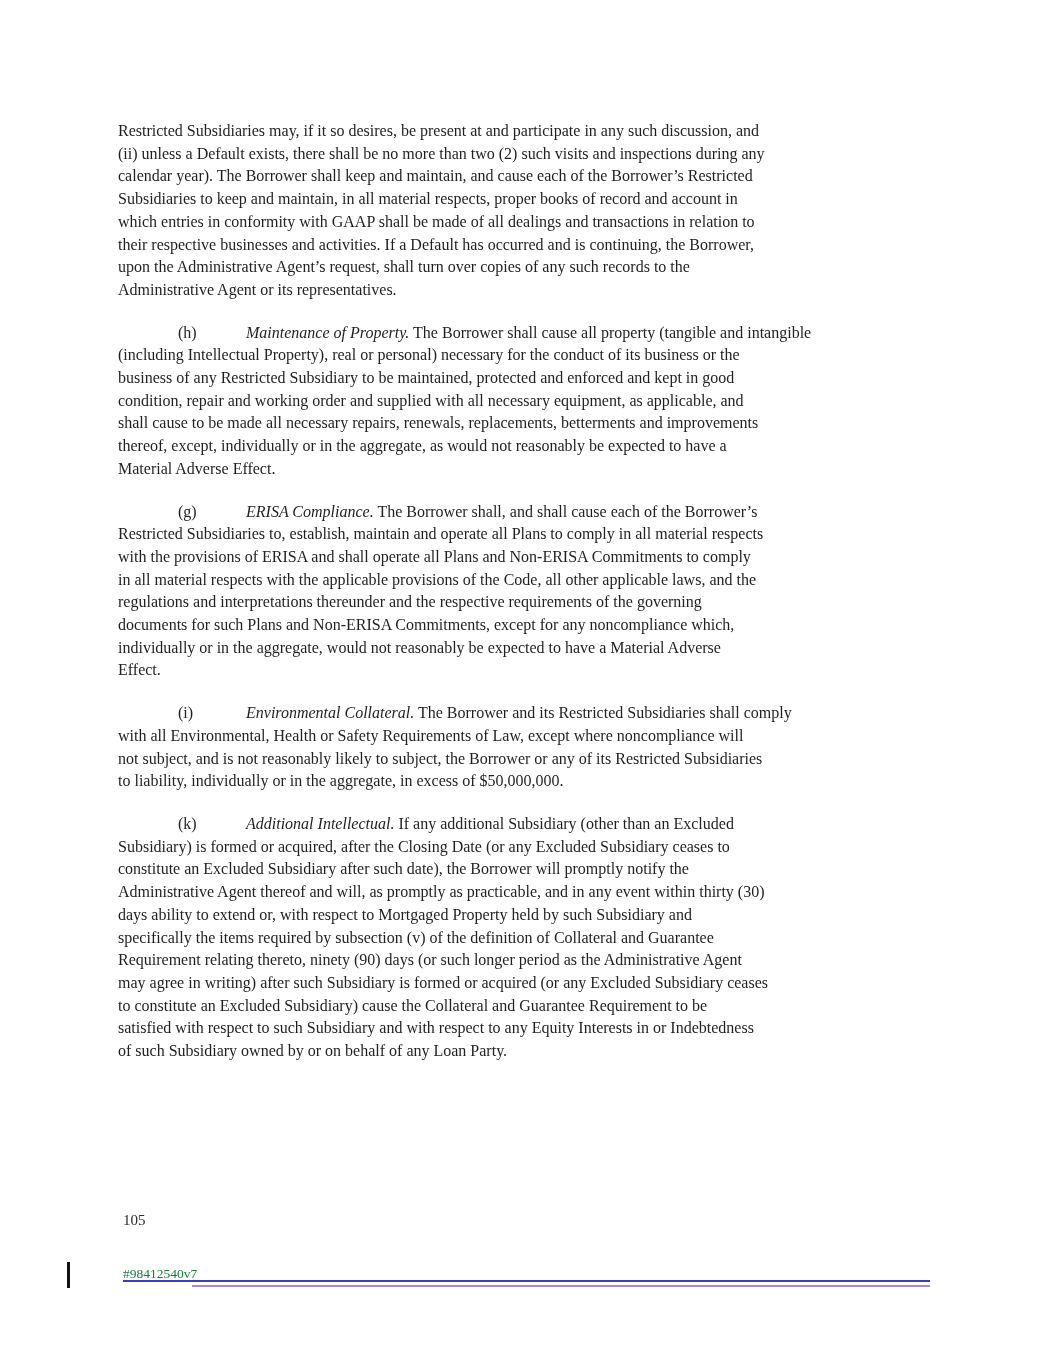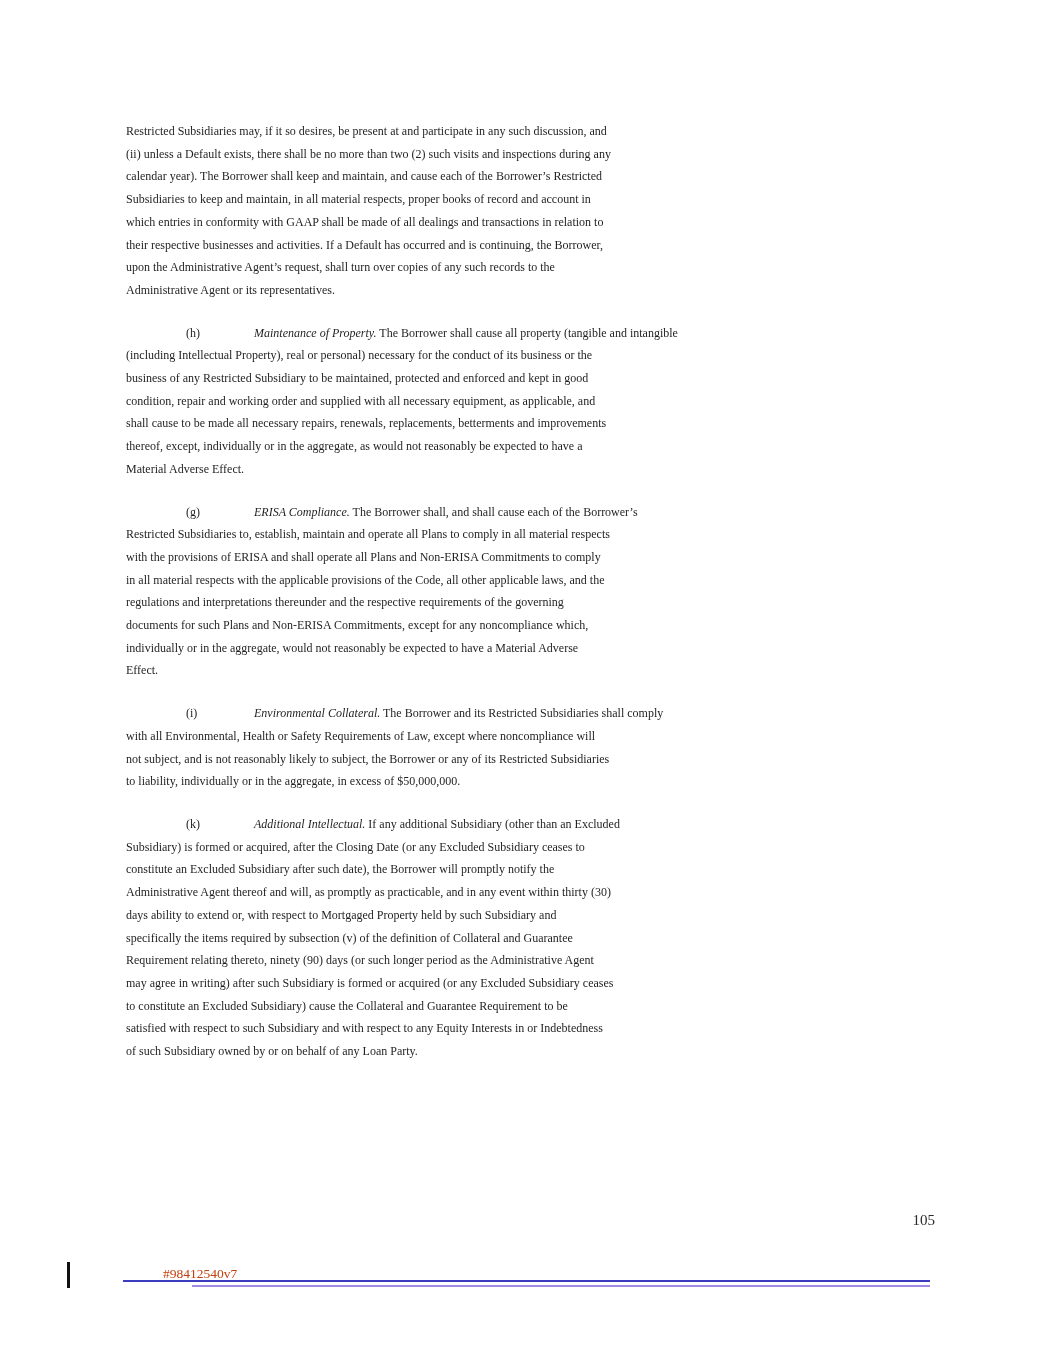--- a/index.html
+++ b/index.html
@@ -10,24 +10,24 @@
   body {
     position: relative;
     width: 1055px;
     height: 1365px;
     overflow: hidden;
     font-family: "Liberation Serif", "DejaVu Serif", serif;
     color: #1f1f1f;
   }
   .content {
     position: absolute;
-    left: 126px;
+    left: 118px;
     top: 120px;
     width: 812px;
-    font-size: 12px;
+    font-size: 16px;
     line-height: 22.7px;
   }
   .para {
     margin: 0 0 20px 0;
   }
   .txt {
     white-space: pre-line;
   }
   .letter {
     display: inline-block;
@@ -36,41 +36,40 @@
     vertical-align: baseline;
   }
   .heading {
     font-style: italic;
   }
   .page-number {
     position: absolute;
     left: 123px;
     top: 1212px;
     width: 812px;
-    text-align: right;
+    text-align: left;
     font-size: 15px;
     color: #2a2a2a;
   }
   .change-bar {
     position: absolute;
     left: 67px;
     top: 1262px;
     width: 3px;
     height: 26px;
     background: #111111;
   }
   .footer-ref {
     position: absolute;
     left: 123px;
     top: 1266px;
     font-size: 13.5px;
-    color: #c2410c;
+    color: #15803d;
     text-decoration: none;
     cursor: pointer;
-    margin-left: 40px;
   }
   .footer-line-1 {
     position: absolute;
     left: 123px;
     top: 1280px;
     width: 807px;
     height: 2px;
     background: #3c3cc0;
   }
   .footer-line-2 {

